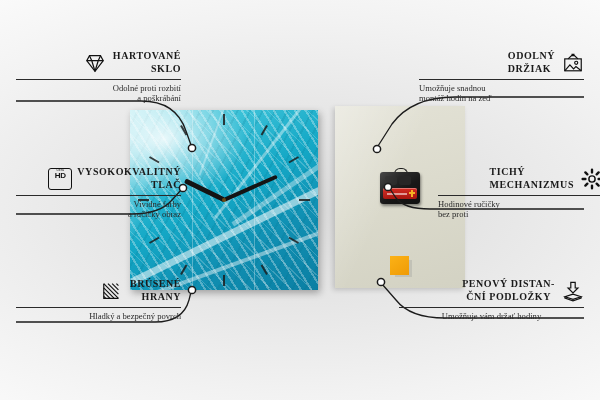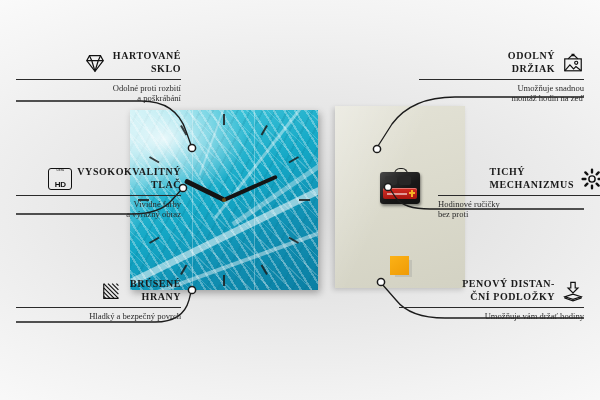--- a/index.html
+++ b/index.html
@@ -78,21 +78,21 @@
   .feature.left .ftop{justify-content:flex-end;}
   .feature.right .ftop{justify-content:flex-start;}
   .ftitle{font-size:10px;font-weight:700;line-height:12.5px;letter-spacing:.55px;
     color:#1a1a1a;text-transform:uppercase;}
   .rule{height:1px;background:#2a2a2a;margin:4px 0 3px;}
   .fdesc{font-size:8.6px;line-height:10.4px;color:#2b2b2b;}
   .icon{flex:0 0 auto;width:22px;height:22px;color:#111;}
   .icon svg{display:block;width:22px;height:22px;}
 
   .hd{width:22px;height:20px;border:1.4px solid #111;border-radius:3px;
-    display:flex;flex-direction:column;align-items:center;justify-content:space-between;line-height:1;}
+    display:flex;flex-direction:column;align-items:center;justify-content:flex-start;line-height:1;}
   .hd b{font-size:8px;font-weight:700;letter-spacing:-.2px;font-family:"Liberation Sans",sans-serif;}
   .hd s{font-size:3.6px;text-decoration:none;letter-spacing:.1px;font-family:"Liberation Sans",sans-serif;}
 
   
   #links{position:absolute;left:0;top:0;width:600px;height:400px;pointer-events:none;}
 </style>
 </head>
 <body>
 
 <div id="stage">
@@ -208,21 +208,21 @@
           </span>
       </span>
       <span class="ftitle">
         <span>VYSOKOKVALITNÝ</span><br>
         <span>TLAČ</span>
       </span>
     </div>
     <div class="rule"></div>
     <div class="fdesc">
       <span>Vividné farby</span><br>
-      <span>a výrazný obraz</span>
+      <span>a ručičky obraz</span>
     </div>
   </div>
 
   <div class="feature left" style="left:16px;top:278px;width:165px">
     <div class="ftop">
       <span class="icon">
         <svg viewBox="0 0 24 24" fill="none" stroke="currentColor" stroke-width="1.25">
           <path d="M3 4v16h16"></path>
           <path d="M3 4 19 20M3 8.6 14.4 20M3 13.2 9.8 20M3 17.8 5.2 20M7.6 4 19 15.4M12.2 4 19 10.8M16.8 4 19 6.2"></path>
         </svg>
@@ -231,21 +231,21 @@
         <span>BRÚSENÉ</span><br>
         <span>HRANY</span>
       </span>
     </div>
     <div class="rule"></div>
     <div class="fdesc">
       <span>Hladký a bezpečný povrch</span>
     </div>
   </div>
 
-  <div class="feature right" style="left:419px;top:50px;width:165px;text-align:right">
+  <div class="feature right" style="left:419px;top:50px;width:165px;text-align:left">
     <div class="ftop" style="justify-content:flex-end">
       <span class="ftitle">
         <span>ODOLNÝ</span><br>
         <span>DRŽIAK</span>
       </span>
       <span class="icon">
         <svg viewBox="0 0 24 24" fill="none" stroke="currentColor" stroke-width="1.3">
           <rect x="3" y="7.5" width="18" height="13"></rect>
           <path d="M12 2.5 6.6 7.5M12 2.5l5.4 5M11 2.5h2v1.6h-2z" fill="currentColor"></path>
           <circle cx="15.5" cy="11.8" r="1.7"></circle>
@@ -273,21 +273,21 @@
         </svg>
       </span>
     </div>
     <div class="rule"></div>
     <div class="fdesc">
       <span>Hodinové ručičky</span><br>
       <span>bez proti</span>
     </div>
   </div>
 
-  <div class="feature right" style="left:399px;top:278px;width:185px;text-align:right">
+  <div class="feature right" style="left:399px;top:278px;width:185px;text-align:center">
     <div class="ftop" style="justify-content:flex-end">
       <span class="ftitle">
         <span>PENOVÝ DISTAN-</span><br>
         <span>ČNÍ PODLOŽKY</span>
       </span>
       <span class="icon">
         <svg viewBox="0 0 24 24" fill="none" stroke="currentColor" stroke-width="1.3">
           <path d="M9.6 2.5h4.8v6.2h3L12 14.2 6.6 8.7h3z"></path>
           <path d="M12 15.4 3.2 18.3 12 21.2l8.8-2.9z"></path>
           <path d="M3.2 18.3v1.5L12 22.7l8.8-2.9v-1.5"></path>

